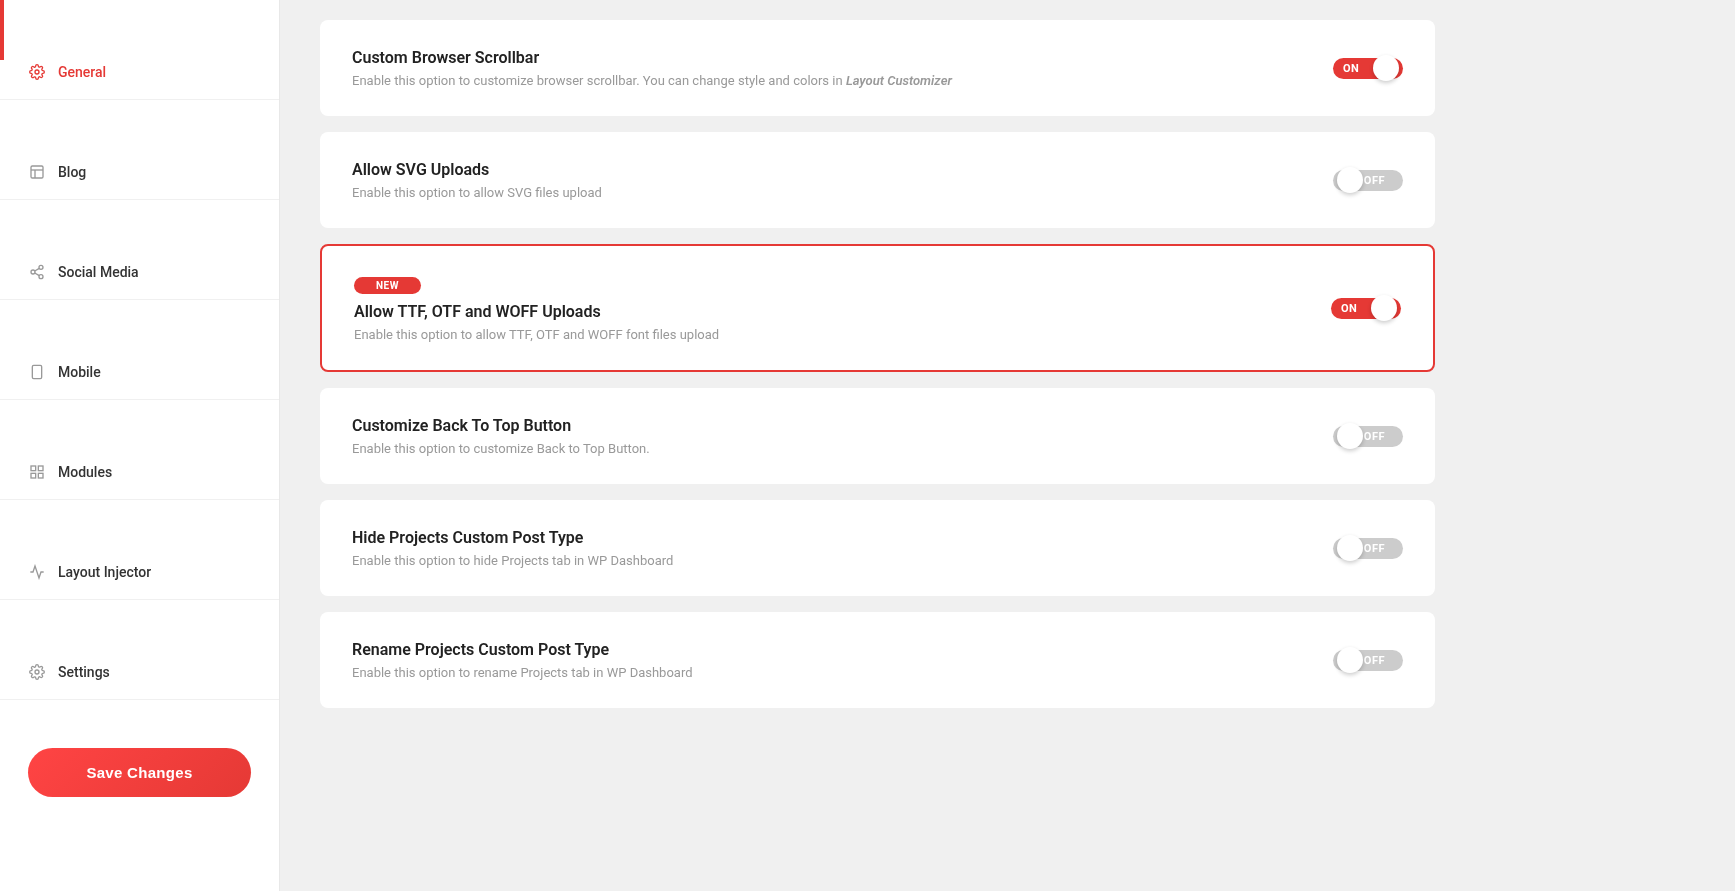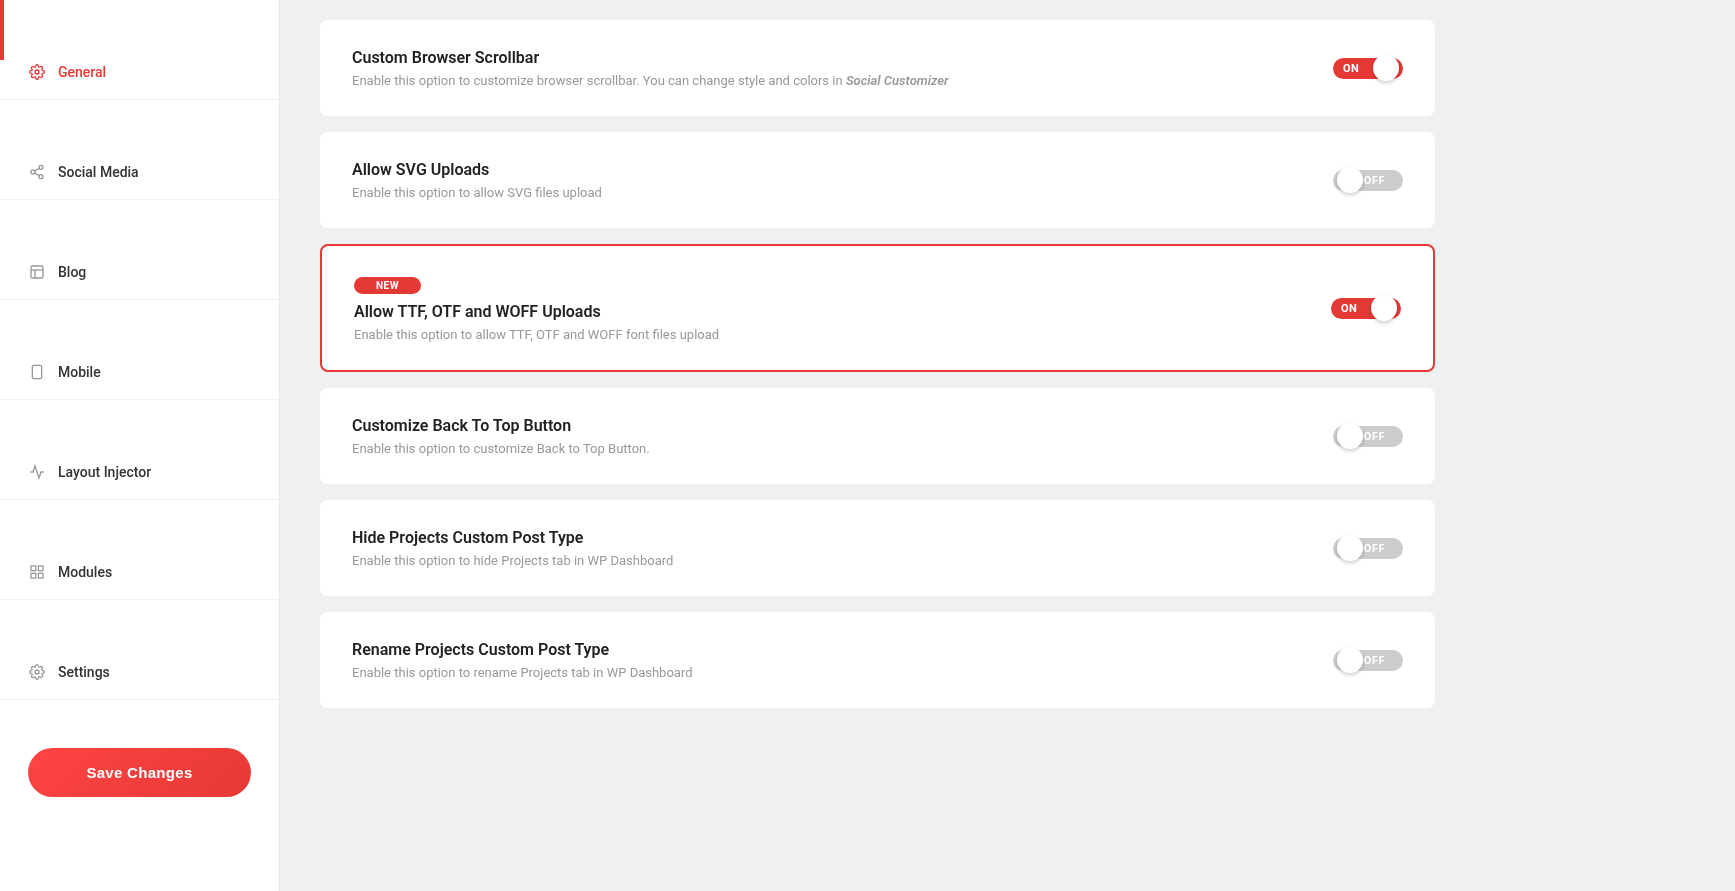--- a/index.html
+++ b/index.html
@@ -223,94 +223,94 @@
         <circle cx="12" cy="12" r="3"></circle>
         <path d="M19.4 15a1.65 1.65 0 0 0 .33 1.82l.06.06a2 2 0 0 1-2.83 2.83l-.06-.06a1.65 1.65 0 0 0-1.82-.33 1.65 1.65 0 0 0-1 1.51V21a2 2 0 0 1-4 0v-.09A1.65 1.65 0 0 0 9 19.4a1.65 1.65 0 0 0-1.82.33l-.06.06a2 2 0 0 1-2.83-2.83l.06-.06A1.65 1.65 0 0 0 4.68 15a1.65 1.65 0 0 0-1.51-1H3a2 2 0 0 1 0-4h.09A1.65 1.65 0 0 0 4.6 9a1.65 1.65 0 0 0-.33-1.82l-.06-.06a2 2 0 0 1 2.83-2.83l.06.06A1.65 1.65 0 0 0 9 4.68a1.65 1.65 0 0 0 1-1.51V3a2 2 0 0 1 4 0v.09a1.65 1.65 0 0 0 1 1.51 1.65 1.65 0 0 0 1.82-.33l.06-.06a2 2 0 0 1 2.83 2.83l-.06.06A1.65 1.65 0 0 0 19.4 9a1.65 1.65 0 0 0 1.51 1H21a2 2 0 0 1 0 4h-.09a1.65 1.65 0 0 0-1.51 1z"></path>
       </svg>
     </span>
     <span class="item-label">General</span>
   </div>
 
   <div class="sidebar-item">
     <span class="item-icon">
       <svg class="icon-svg" viewBox="0 0 24 24" fill="none" stroke="currentColor" stroke-width="2">
+        <rect x="3" y="3" width="18" height="18" rx="2"></rect>
+        <line x1="3" y1="9" x2="21" y2="9"></line>
+        <line x1="9" y1="21" x2="9" y2="9"></line>
+      </svg>
+    </span>
+    <span class="item-label">Blog</span>
+  </div>
+
+  <div class="sidebar-item">
+    <span class="item-icon">
+      <svg class="icon-svg" viewBox="0 0 24 24" fill="none" stroke="currentColor" stroke-width="2">
         <circle cx="18" cy="5" r="3"></circle>
         <circle cx="6" cy="12" r="3"></circle>
         <circle cx="18" cy="19" r="3"></circle>
         <line x1="8.59" y1="13.51" x2="15.42" y2="17.49"></line>
         <line x1="15.41" y1="6.51" x2="8.59" y2="10.49"></line>
       </svg>
     </span>
     <span class="item-label">Social Media</span>
   </div>
 
   <div class="sidebar-item">
     <span class="item-icon">
       <svg class="icon-svg" viewBox="0 0 24 24" fill="none" stroke="currentColor" stroke-width="2">
-        <rect x="3" y="3" width="18" height="18" rx="2"></rect>
-        <line x1="3" y1="9" x2="21" y2="9"></line>
-        <line x1="9" y1="21" x2="9" y2="9"></line>
-      </svg>
-    </span>
-    <span class="item-label">Blog</span>
-  </div>
-
-  <div class="sidebar-item">
-    <span class="item-icon">
-      <svg class="icon-svg" viewBox="0 0 24 24" fill="none" stroke="currentColor" stroke-width="2">
         <rect x="5" y="2" width="14" height="20" rx="2" ry="2"></rect>
         <line x1="12" y1="18" x2="12.01" y2="18"></line>
       </svg>
     </span>
     <span class="item-label">Mobile</span>
-  </div>
-
-  <div class="sidebar-item">
-    <span class="item-icon">
-      <svg class="icon-svg" viewBox="0 0 24 24" fill="none" stroke="currentColor" stroke-width="2">
-        <polyline points="22 12 18 12 15 21 9 3 6 12 2 12"></polyline>
-      </svg>
-    </span>
-    <span class="item-label">Layout Injector</span>
   </div>
 
   <div class="sidebar-item">
     <span class="item-icon">
       <svg class="icon-svg" viewBox="0 0 24 24" fill="none" stroke="currentColor" stroke-width="2">
         <rect x="3" y="3" width="7" height="7"></rect>
         <rect x="14" y="3" width="7" height="7"></rect>
         <rect x="14" y="14" width="7" height="7"></rect>
         <rect x="3" y="14" width="7" height="7"></rect>
       </svg>
     </span>
     <span class="item-label">Modules</span>
   </div>
 
   <div class="sidebar-item">
     <span class="item-icon">
       <svg class="icon-svg" viewBox="0 0 24 24" fill="none" stroke="currentColor" stroke-width="2">
+        <polyline points="22 12 18 12 15 21 9 3 6 12 2 12"></polyline>
+      </svg>
+    </span>
+    <span class="item-label">Layout Injector</span>
+  </div>
+
+  <div class="sidebar-item">
+    <span class="item-icon">
+      <svg class="icon-svg" viewBox="0 0 24 24" fill="none" stroke="currentColor" stroke-width="2">
         <circle cx="12" cy="12" r="3"></circle>
         <path d="M19.4 15a1.65 1.65 0 0 0 .33 1.82l.06.06a2 2 0 0 1-2.83 2.83l-.06-.06a1.65 1.65 0 0 0-1.82-.33 1.65 1.65 0 0 0-1 1.51V21a2 2 0 0 1-4 0v-.09A1.65 1.65 0 0 0 9 19.4a1.65 1.65 0 0 0-1.82.33l-.06.06a2 2 0 0 1-2.83-2.83l.06-.06A1.65 1.65 0 0 0 4.68 15a1.65 1.65 0 0 0-1.51-1H3a2 2 0 0 1 0-4h.09A1.65 1.65 0 0 0 4.6 9a1.65 1.65 0 0 0-.33-1.82l-.06-.06a2 2 0 0 1 2.83-2.83l.06.06A1.65 1.65 0 0 0 9 4.68a1.65 1.65 0 0 0 1-1.51V3a2 2 0 0 1 4 0v.09a1.65 1.65 0 0 0 1 1.51 1.65 1.65 0 0 0 1.82-.33l.06-.06a2 2 0 0 1 2.83 2.83l-.06.06A1.65 1.65 0 0 0 19.4 9a1.65 1.65 0 0 0 1.51 1H21a2 2 0 0 1 0 4h-.09a1.65 1.65 0 0 0-1.51 1z"></path>
       </svg>
     </span>
     <span class="item-label">Settings</span>
   </div>
 
   <div class="save-btn-container">
     <button class="save-btn">Save Changes</button>
   </div>
 </div>
 
 <div class="main-content">
 
   <div class="settings-card">
     <div class="card-text">
       <div class="card-title">Custom Browser Scrollbar</div>
       <div class="card-description">
-        <span>Enable this option to customize browser scrollbar. You can change style and colors in </span><em>Social Customizer</em>
+        <span>Enable this option to customize browser scrollbar. You can change style and colors in </span><em>Layout Customizer</em>
       </div>
     </div>
     <div class="toggle-container">
       <div class="toggle on">
         <span class="toggle-label">ON</span>
         <div class="toggle-knob"></div>
       </div>
     </div>
   </div>
 

